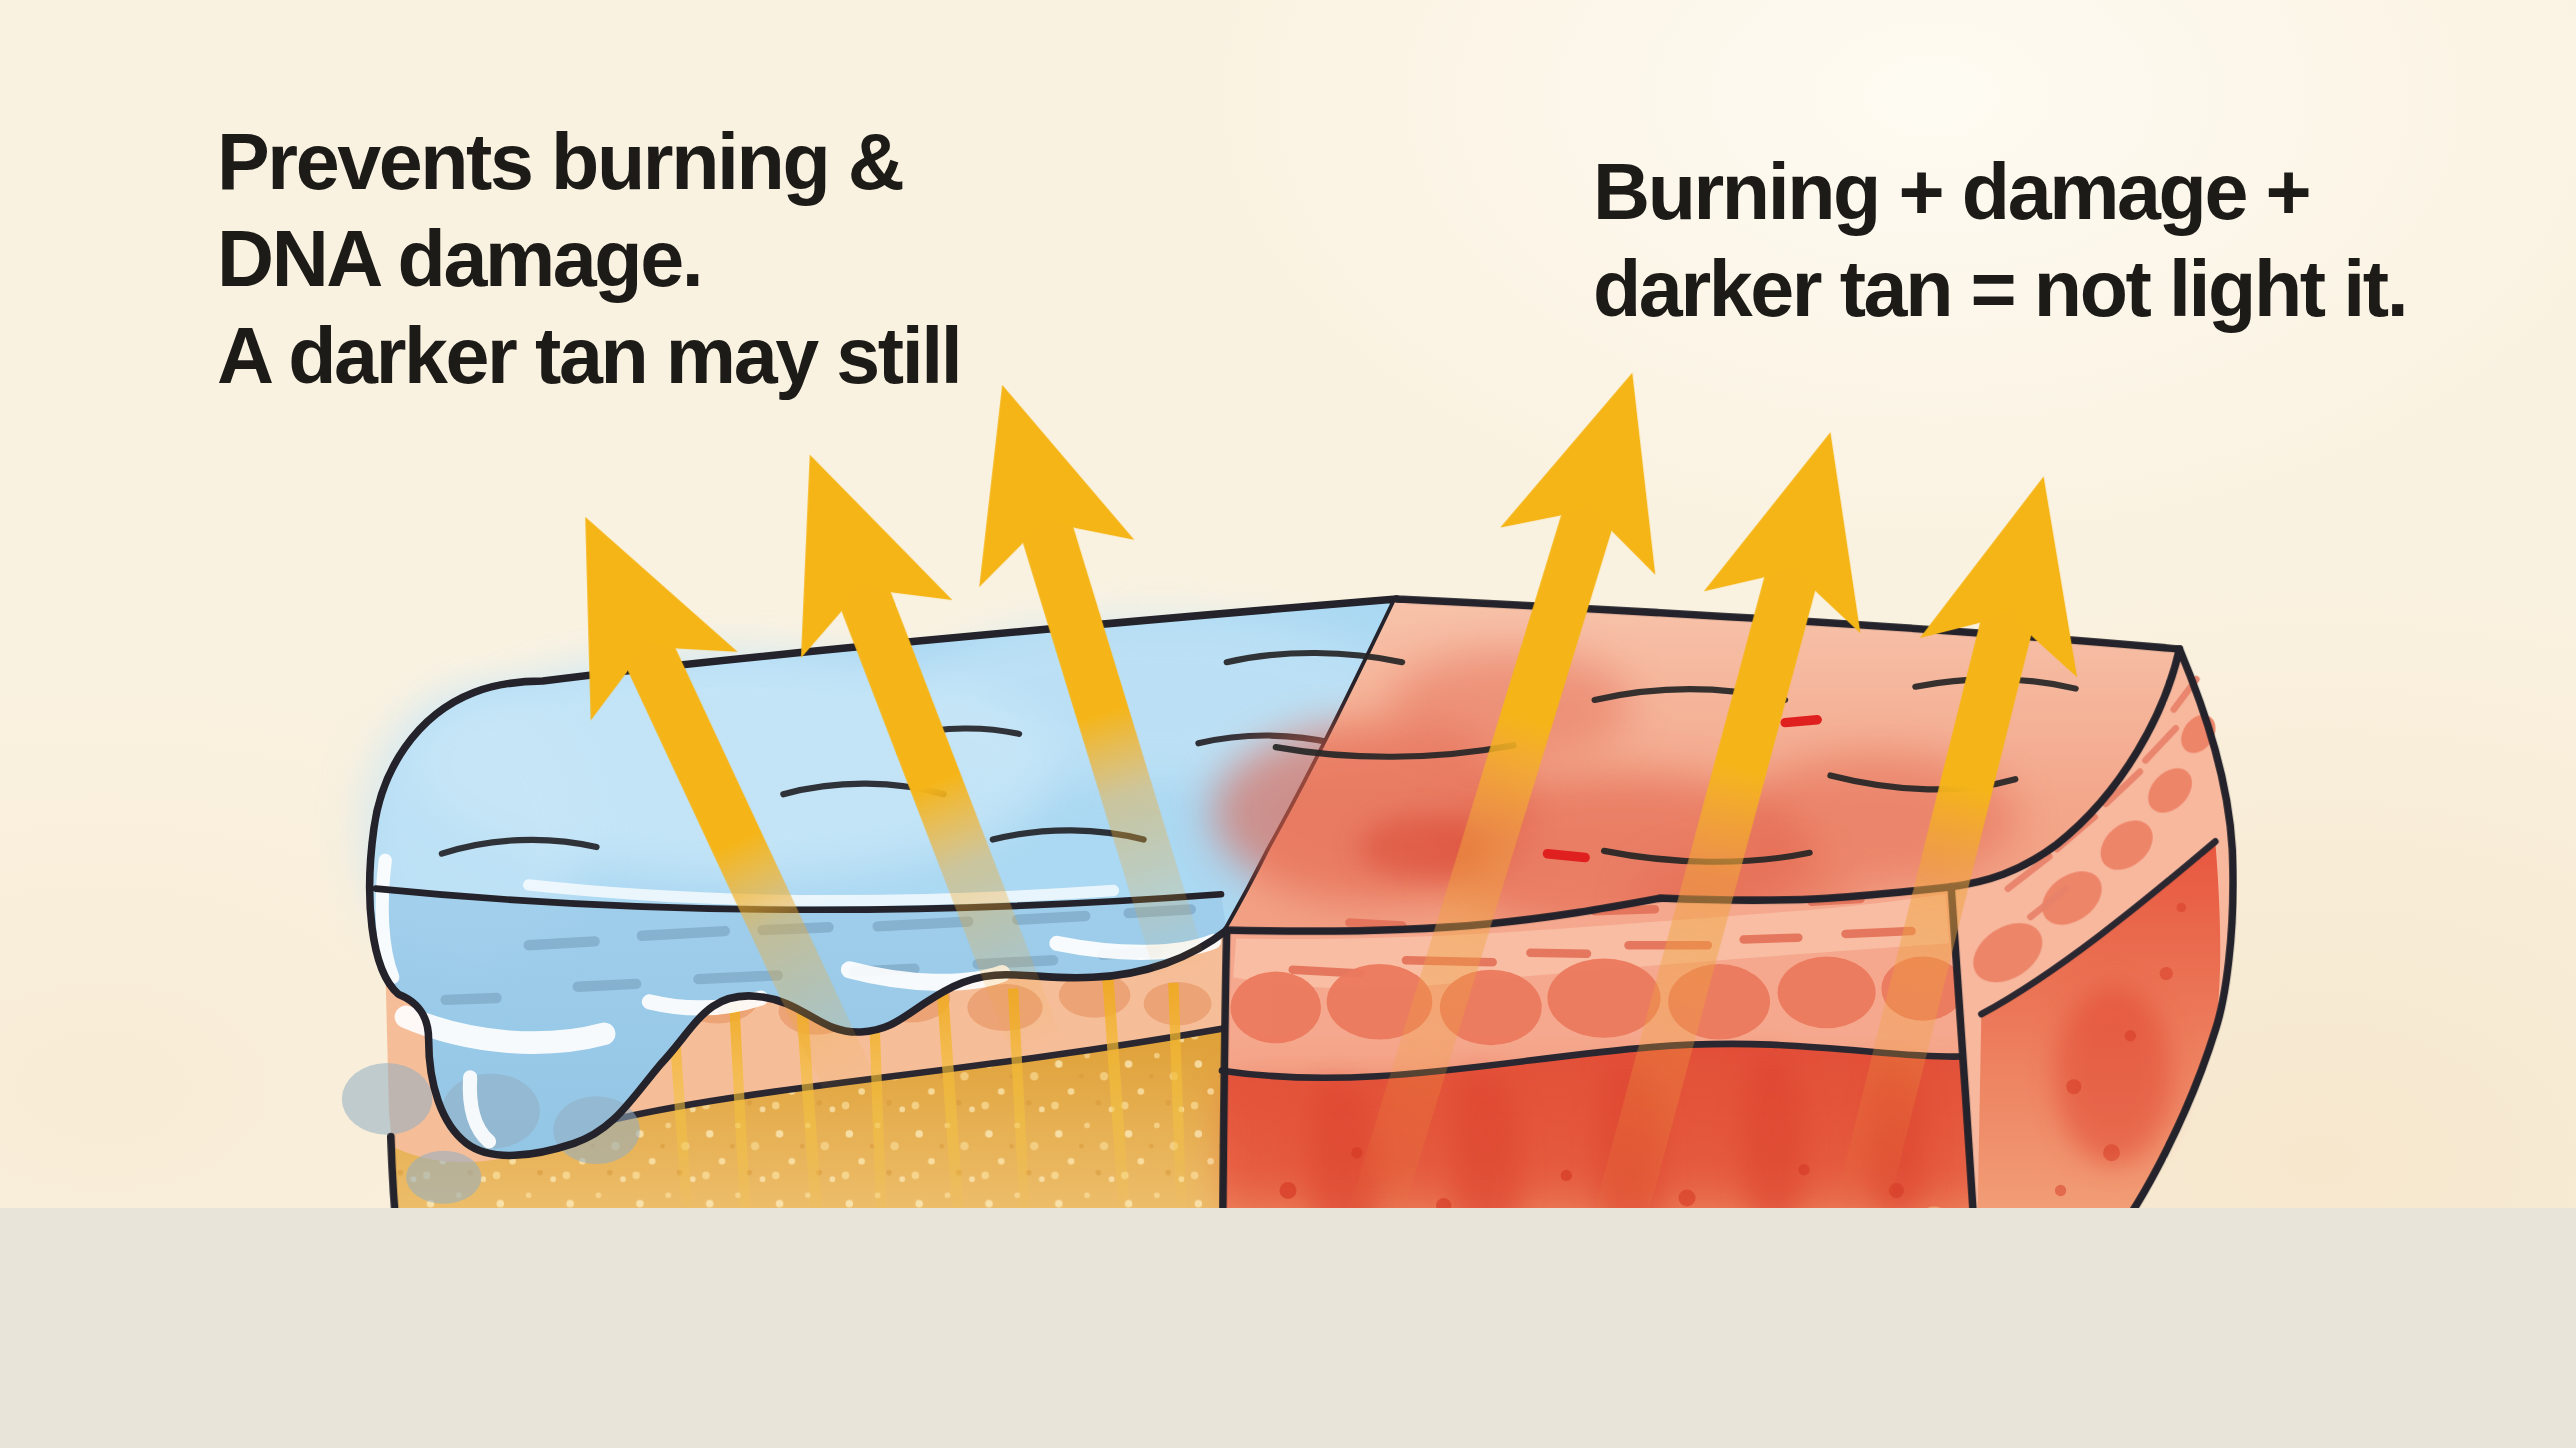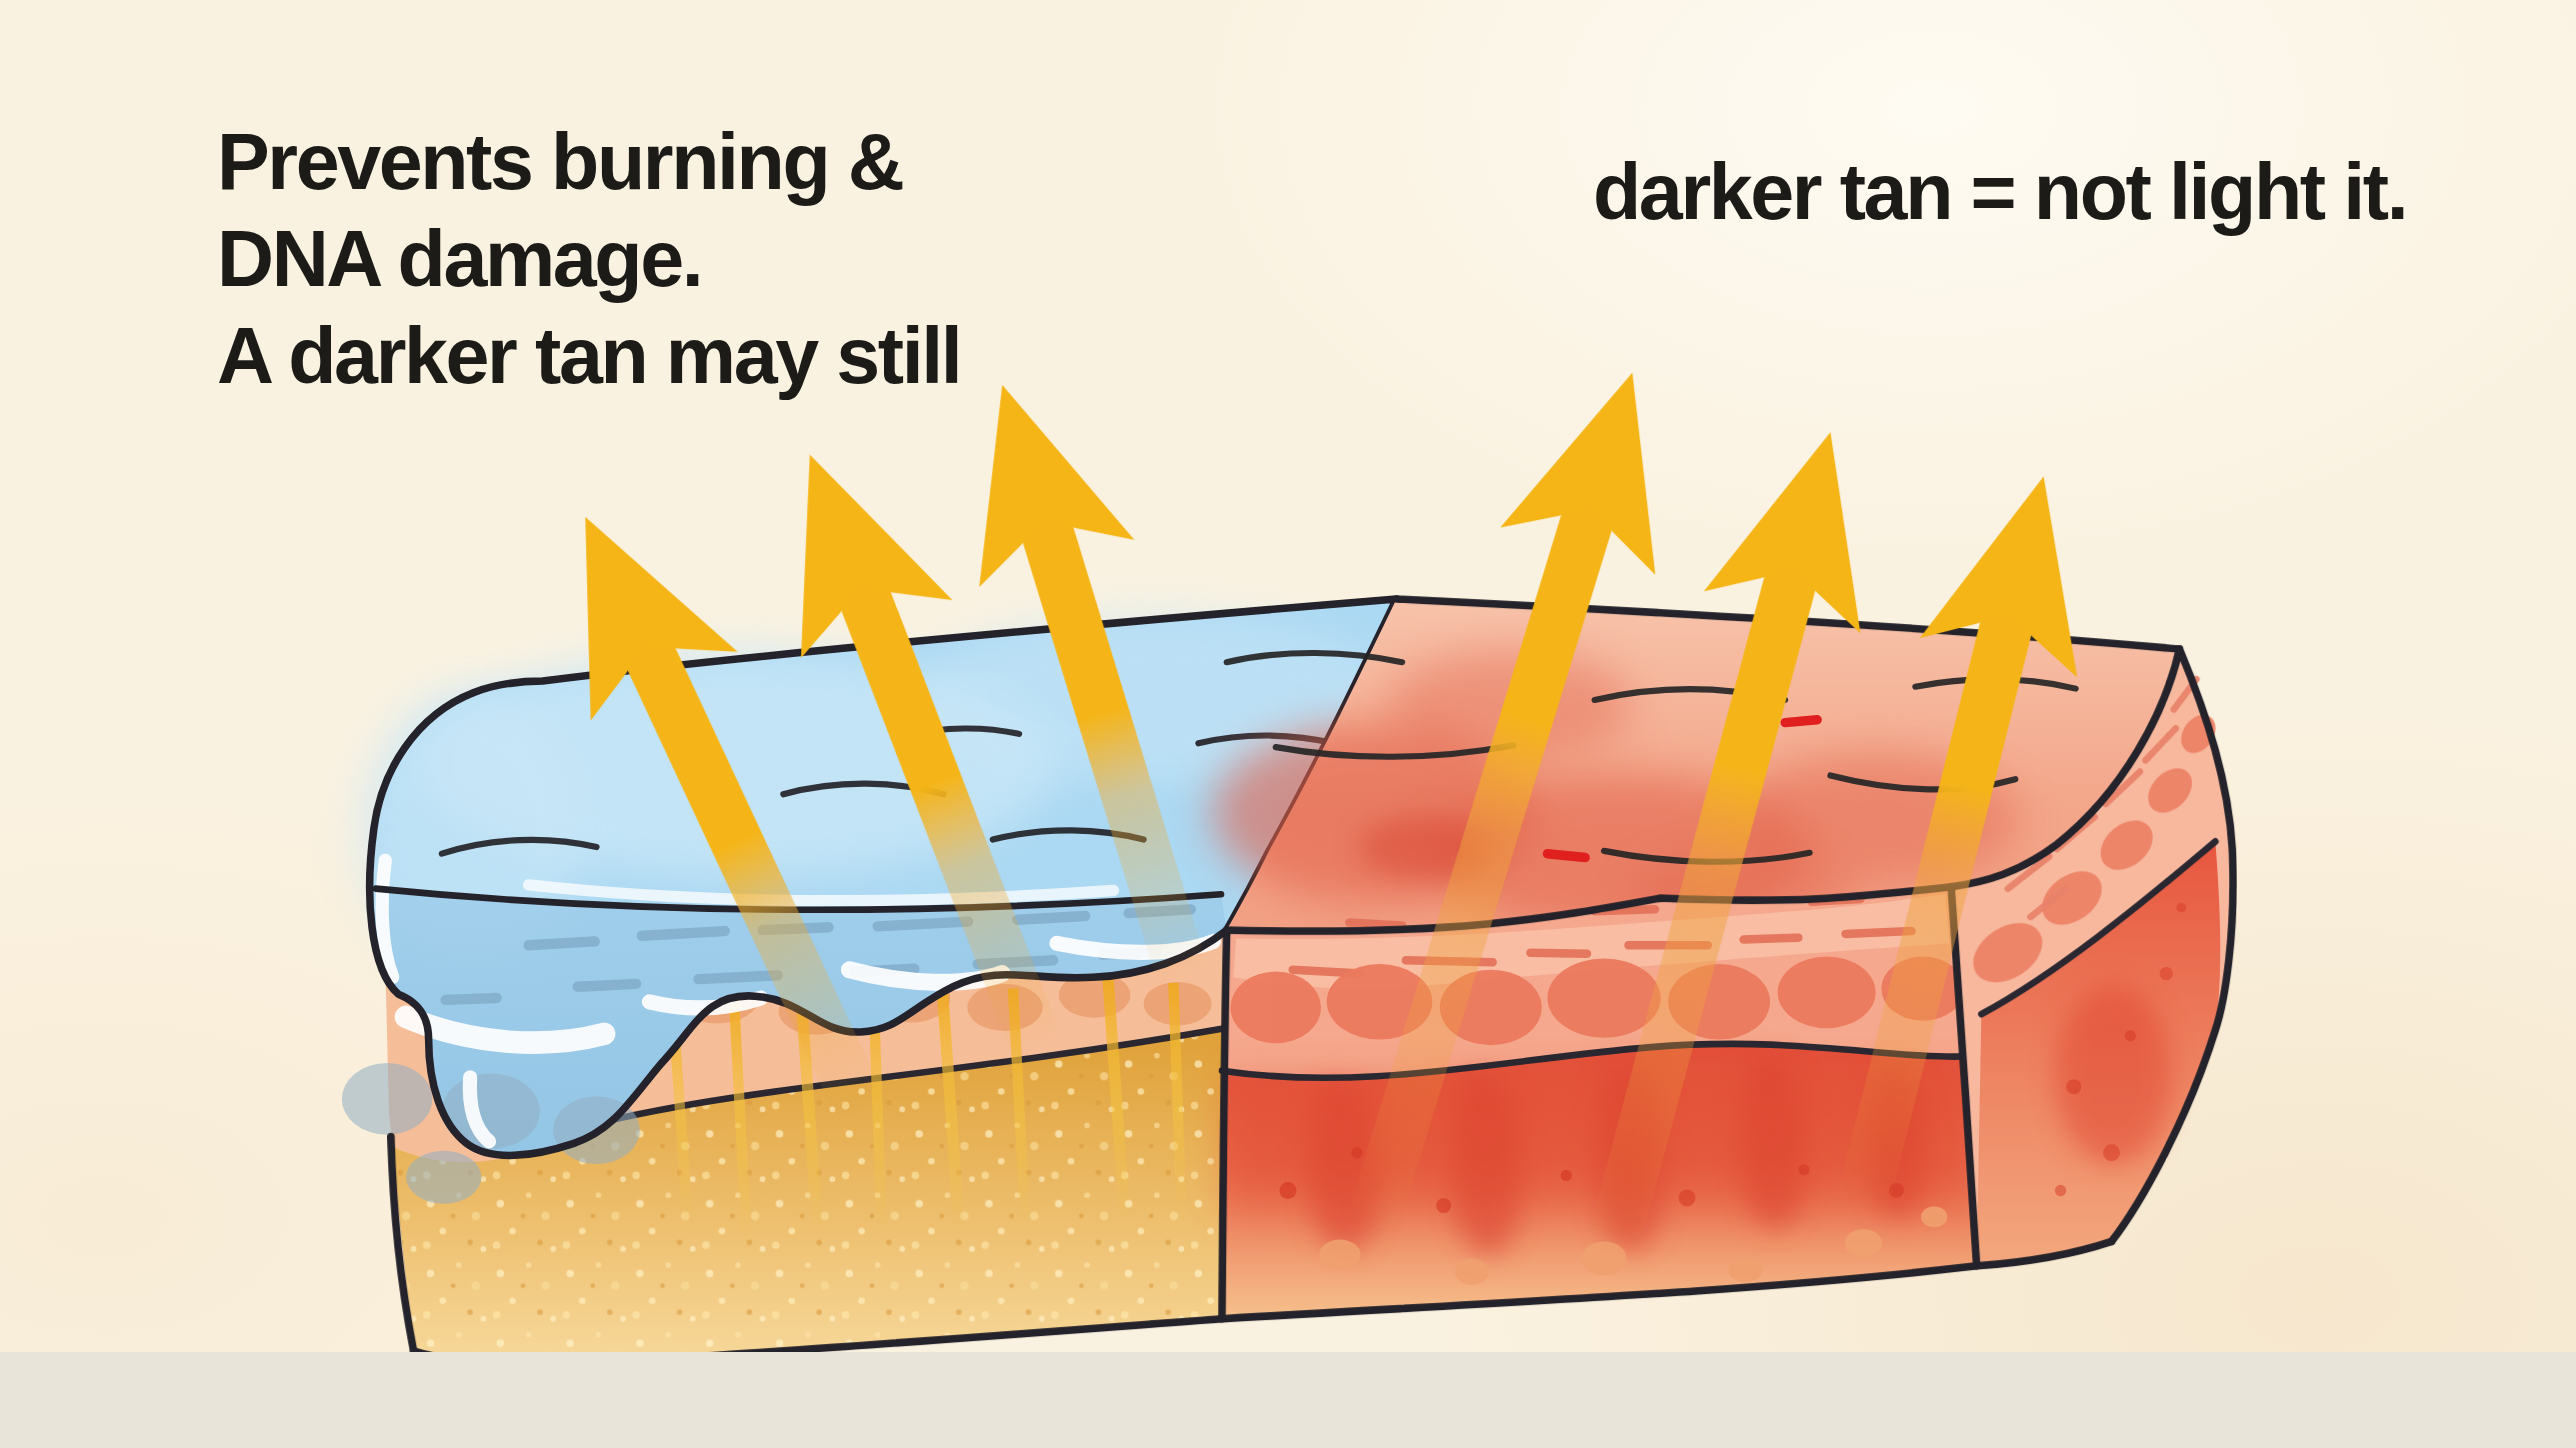--- a/index.html
+++ b/index.html
@@ -1,17 +1,17 @@
 <!DOCTYPE html>
 <html style="font-size:15px"><head>
 <meta charset="utf-8">
 <style>
   html,body{margin:0;padding:0;background:#e8e4da;}
   .stage{
-    position:relative;width:2576px;height:1352px;overflow:hidden;
+    position:relative;width:2576px;height:1208px;overflow:hidden;
     font-family:"Liberation Sans","DejaVu Sans",sans-serif;
     background:
       radial-gradient(1227px 755px at 75% 8%, rgba(255,252,244,.9) 0%, rgba(255,252,244,0) 60%),
       radial-gradient(1698px 1132px at 90% 96%, rgba(243,222,189,.55) 0%, rgba(243,222,189,0) 55%),
       radial-gradient(1321px 849px at 4% 90%, rgba(246,230,203,.5) 0%, rgba(246,230,203,0) 55%),
       #faf2e1;
   }
   .stage svg{position:absolute;left:0;top:0;}
   .caption{
     position:absolute;
@@ -379,17 +379,18 @@
     </g>
   </g>
 </svg>
 
   <div class="caption caption-left">
     <span>Prevents burning &amp;</span>
     <span>DNA damage.</span>
     <span>A darker tan may still</span>
   </div>
   <div class="caption caption-right">
+    <span>Burning + damage +</span>
     <span>darker tan = not light it.</span>
   </div>
 
 </div>
 
 
 </body></html>

